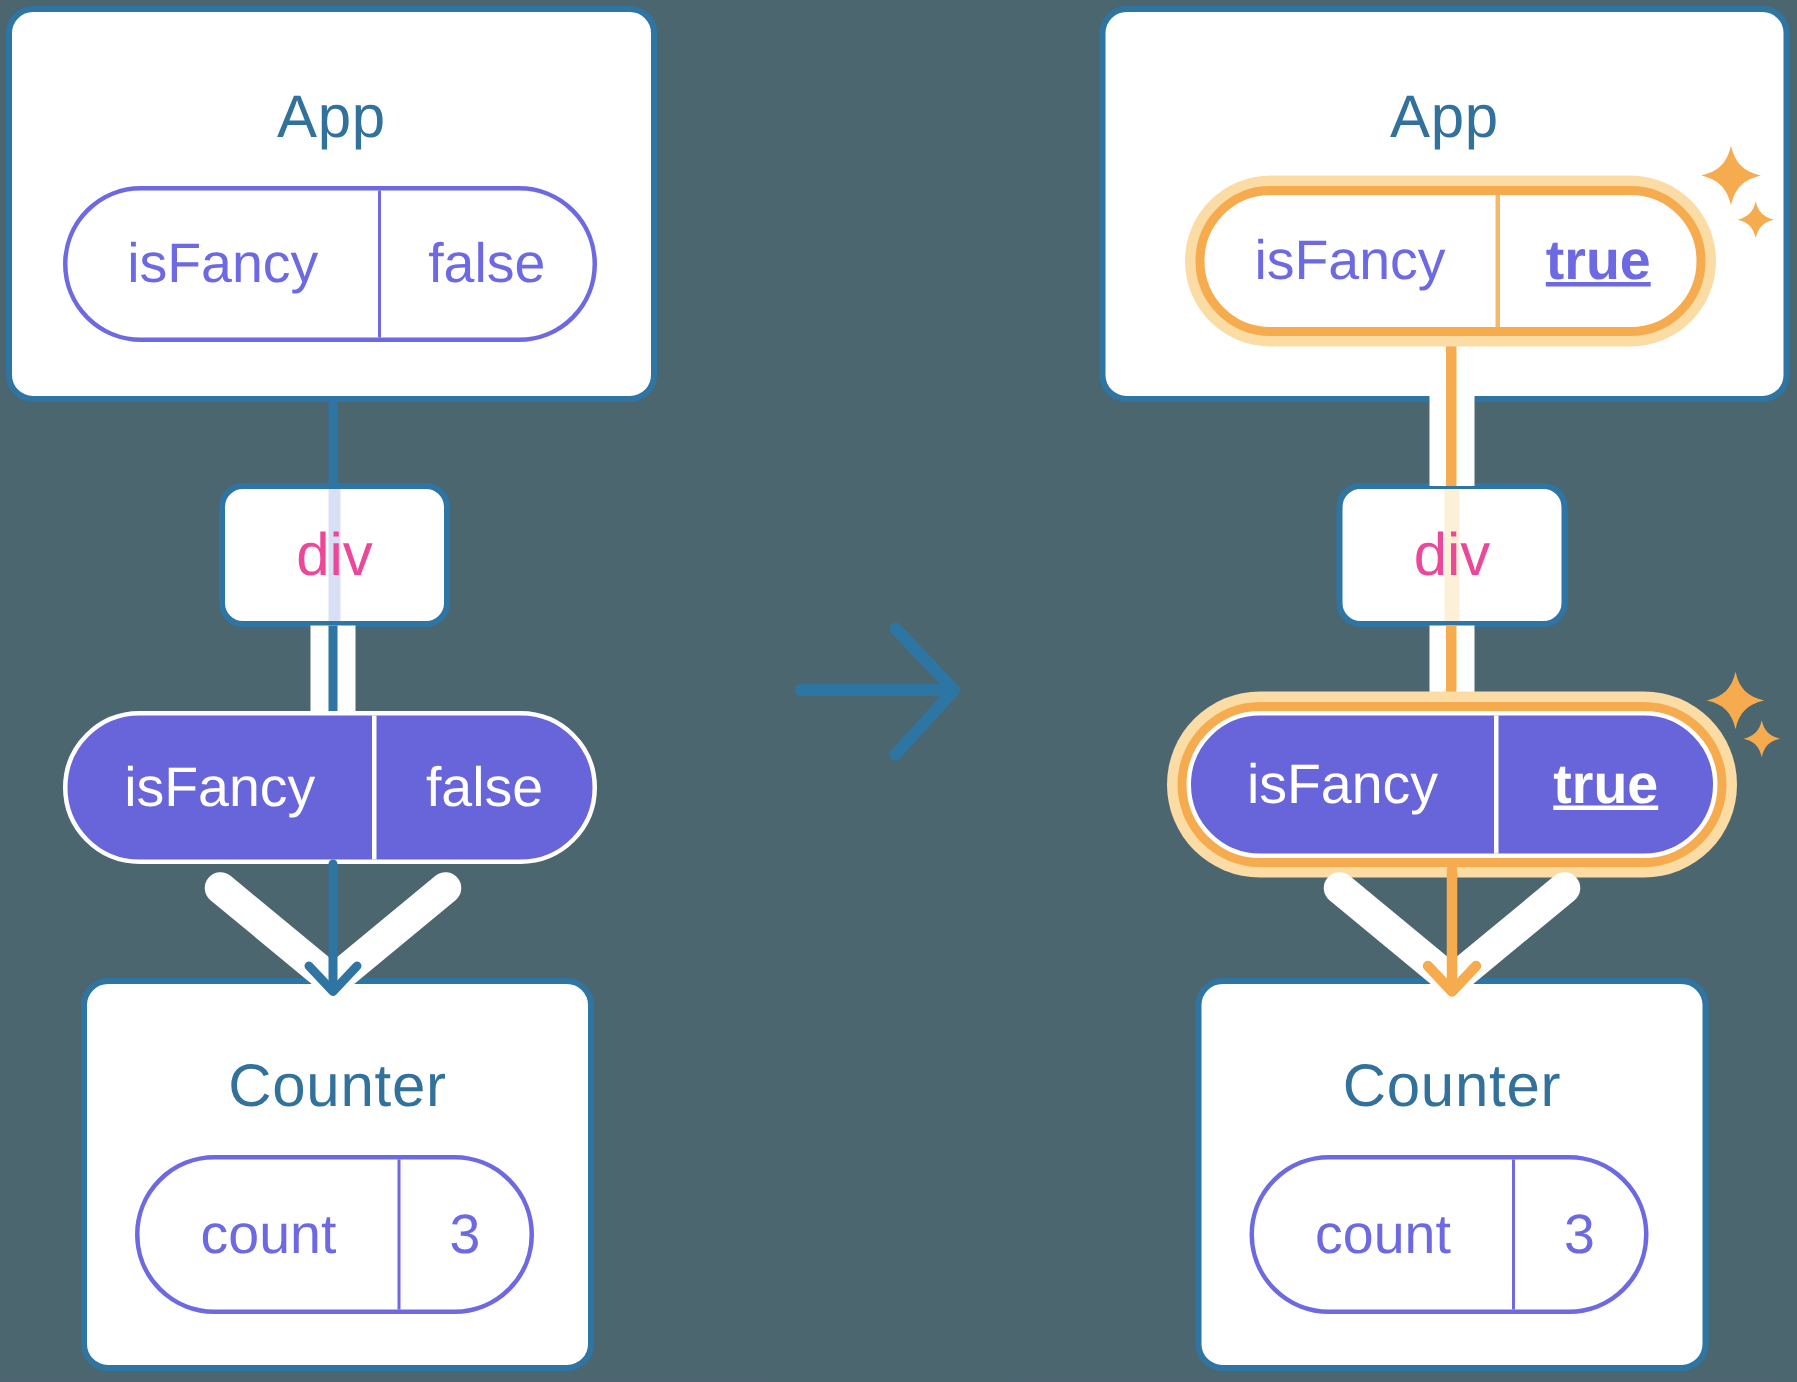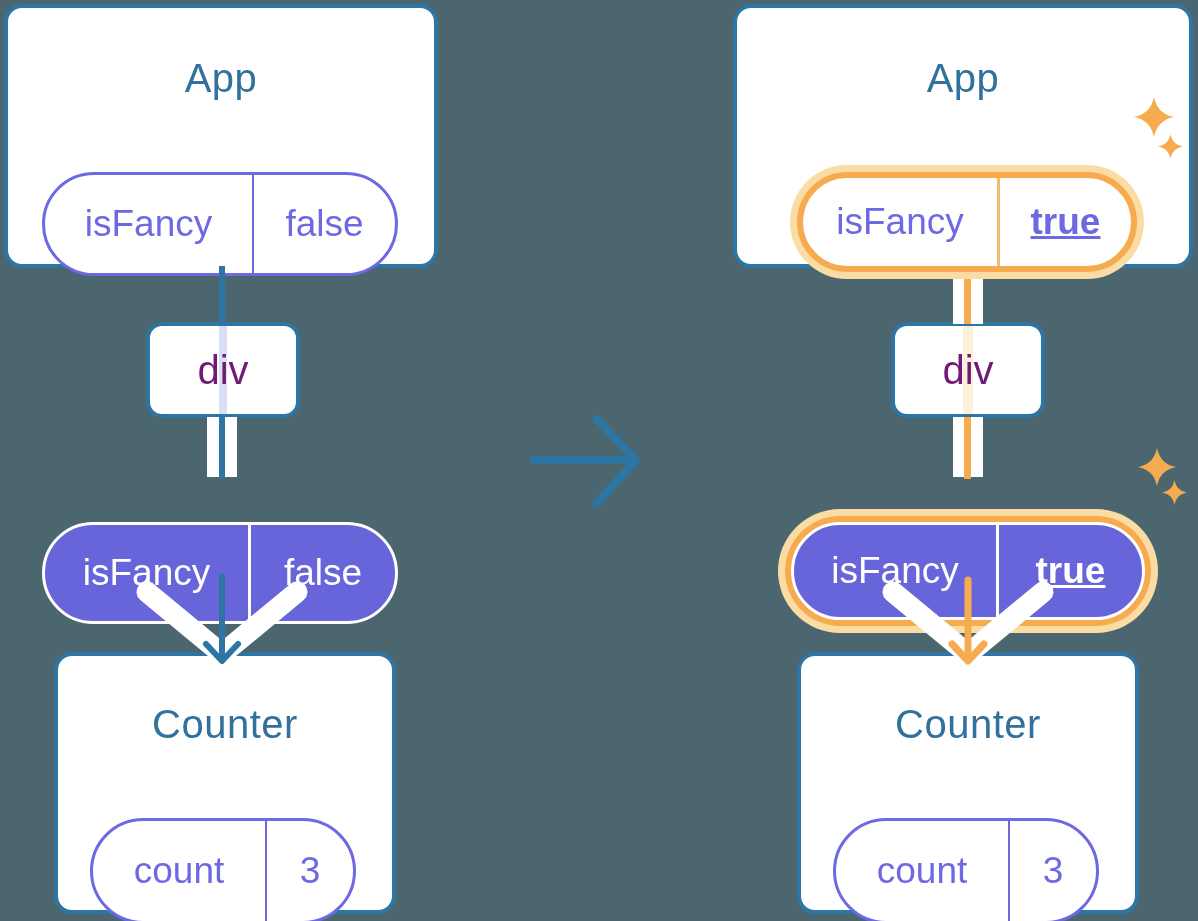--- a/index.html
+++ b/index.html
@@ -29,21 +29,20 @@
     letter-spacing: 0.5px;
   }
   .pill {
     position: absolute;
     display: flex;
     align-items: stretch;
     border-radius: 60px;
     font-size: 37px;
     z-index: 4;
     background: #ffffff;
-    margin-top: 48px;
   }
   .pill .cell {
     display: flex;
     align-items: center;
     justify-content: center;
   }
   .pill.outline { border: 3px solid #6d69e2; color: #6d69e2; }
   .pill.outline .divider { width: 2px; background: #6d69e2; }
   .pill.filled {
     background: #6765d9;
@@ -71,21 +70,21 @@
   .core-blue { background: #2e75a4; z-index: 3; }
   .core-orange { background: #f5ab4e; z-index: 3; }
   .inner-line {
     position: absolute;
     top: 0; bottom: 0;
   }
   .div-label {
     position: relative;
     width: 100%; height: 100%;
     display: flex; align-items: center; justify-content: center;
-    color: #701a75;
+    color: #ec4899;
     font-size: 40px;
     font-weight: 500;
   }
   svg { position: absolute; overflow: visible; }
   .chevron-svg { z-index: 5; }
   .sparkle-svg { z-index: 6; }
   .mid-arrow-svg { z-index: 1; }
 </style>
 </head>
 <body>

